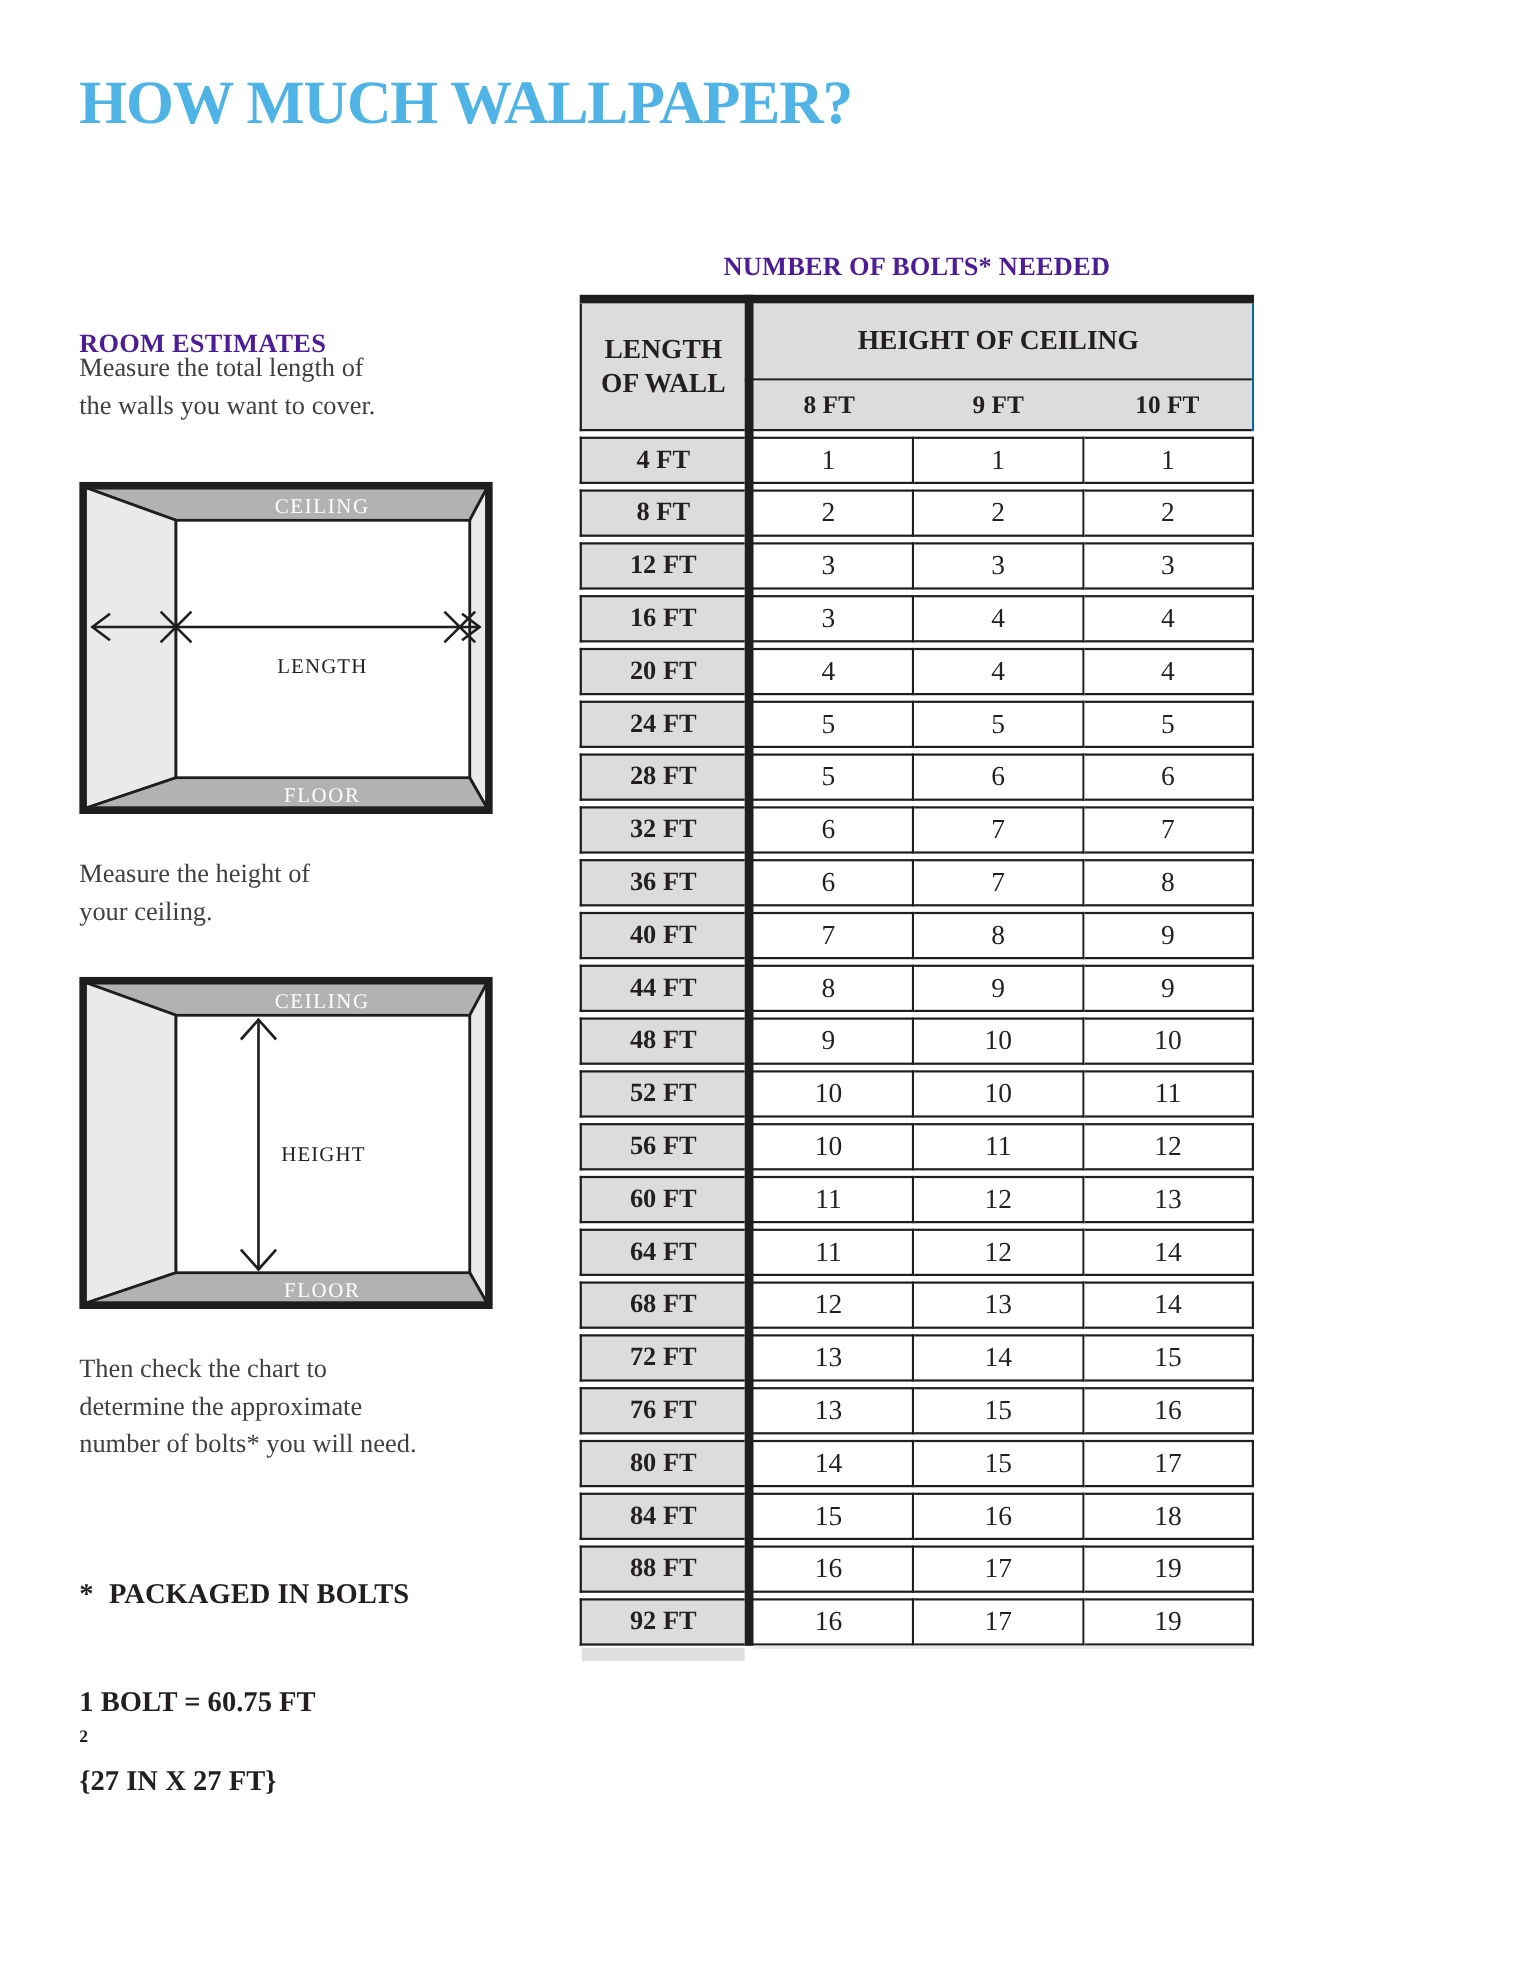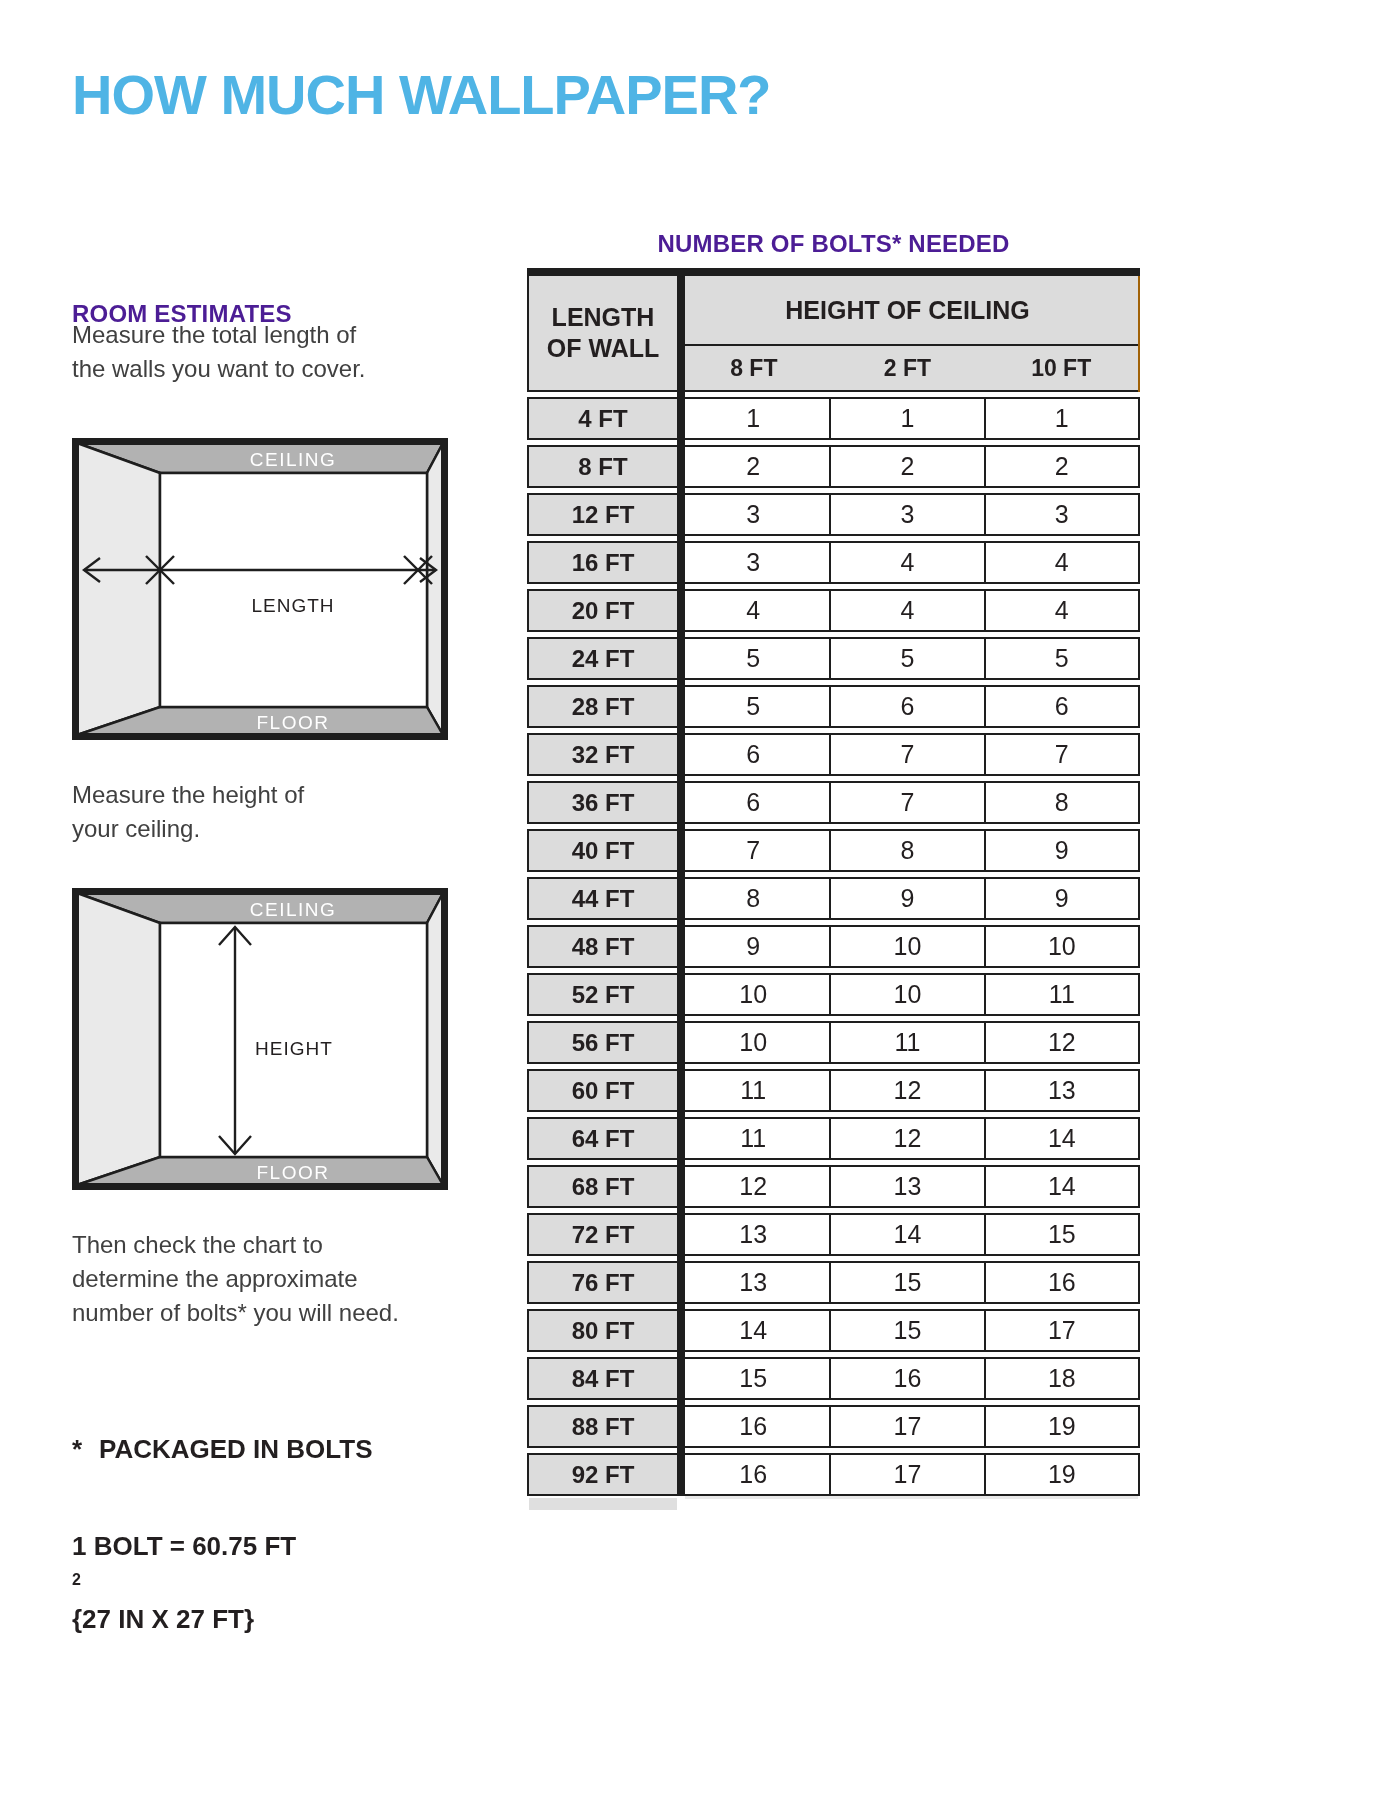--- a/index.html
+++ b/index.html
@@ -1,17 +1,17 @@
 <!DOCTYPE html>
 <html><head>
 <meta charset="utf-8">
 <style>
   html,body{margin:0;padding:0;background:#fff;}
   .page{position:relative;width:1391px;height:1800px;background:#ffffff;overflow:hidden;
-        font-family:Liberation Sans, sans-serif;color:#231F20;}
+        font-family:Liberation Serif, serif;color:#231F20;}
   .main-title{position:absolute;left:72px;top:62px;font-size:56px;font-weight:bold;
         color:#4FB4E5;letter-spacing:-1px;white-space:nowrap;}
   .sec-head{position:absolute;font-size:24px;font-weight:bold;color:#4c1d95;letter-spacing:.2px;}
   .room-estimates-head{left:72px;top:260px;margin-top:40px;}
   .bolts-head{left:527px;top:230px;width:613px;text-align:center;}
   .para{position:absolute;left:72px;font-size:24px;line-height:34px;color:#404040;}
   .para span{display:block;}
   .p1{top:318px;} .p2{top:778px;} .p3{top:1228px;}
   .diagram{position:absolute;left:72px;width:376px;height:302px;}
   .d1{top:438px;} .d2{top:888px;}
@@ -22,21 +22,21 @@
   .footnote2 span{display:block;}
   .footnote2 sup{font-size:16px;}
   
   .btable{position:absolute;left:527px;top:268px;width:613px;}
   .btable *{box-sizing:border-box;}
   .tbar{height:8px;background:#1E1E1E;}
   .thead{display:flex;}
   .th-label{width:150px;height:116px;background:#DCDCDC;border-left:2px solid #1E1E1E;
         border-bottom:2px solid #1E1E1E;display:flex;flex-direction:column;align-items:center;
         justify-content:center;font-weight:bold;font-size:25px;line-height:31px;text-align:center;}
-  .th-data{flex:1;border-right:2px solid #a16207;}
+  .th-data{flex:1;border-right:2px solid #0369a1;}
   .th-group{height:70px;background:#DCDCDC;border-bottom:2px solid #1E1E1E;display:flex;
         align-items:center;justify-content:center;font-weight:bold;font-size:25px;}
   .th-cols{height:46px;background:#DCDCDC;border-bottom:2px solid #1E1E1E;display:flex;}
   .th-col{flex:1;display:flex;align-items:center;justify-content:center;font-weight:bold;font-size:23px;}
   .trow{display:flex;margin-top:5px;height:43px;}
   .tlabel{width:150px;background:#DCDCDC;border:2px solid #1E1E1E;border-right:none;
         display:flex;align-items:center;justify-content:center;font-weight:bold;font-size:24px;}
   .tcell{flex:1;background:#fff;border-top:2px solid #1E1E1E;border-bottom:2px solid #1E1E1E;
         border-right:2px solid #1E1E1E;display:flex;align-items:center;justify-content:center;font-size:25px;}
   .vbar{position:absolute;left:150px;top:0;width:8px;height:1228px;background:#1E1E1E;z-index:2;}
@@ -124,21 +124,21 @@
     <div class="tbar"></div>
     <div class="thead">
       <div class="th-label">
         <span>LENGTH</span>
         <span>OF WALL</span>
       </div>
       <div class="th-data">
         <div class="th-group">HEIGHT OF CEILING</div>
         <div class="th-cols">
           <div class="th-col">8 FT</div>
-          <div class="th-col">2 FT</div>
+          <div class="th-col">9 FT</div>
           <div class="th-col">10 FT</div>
         </div>
       </div>
     </div>
 
     <div class="trow">
       <div class="tlabel">4 FT</div>
       <div class="tcell">1</div>
       <div class="tcell">1</div>
       <div class="tcell">1</div>

